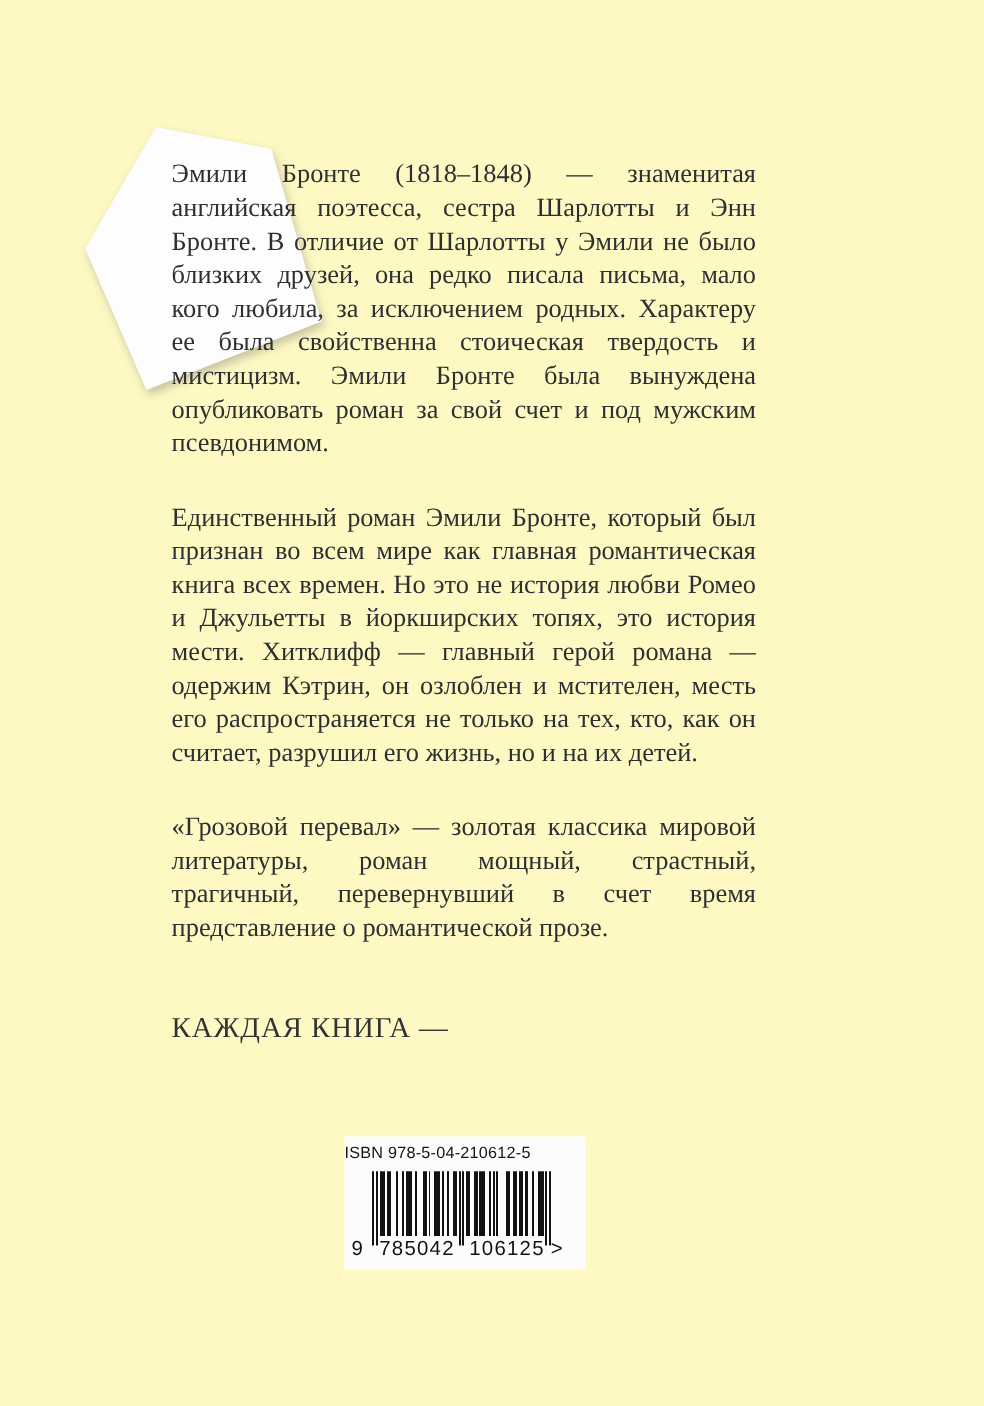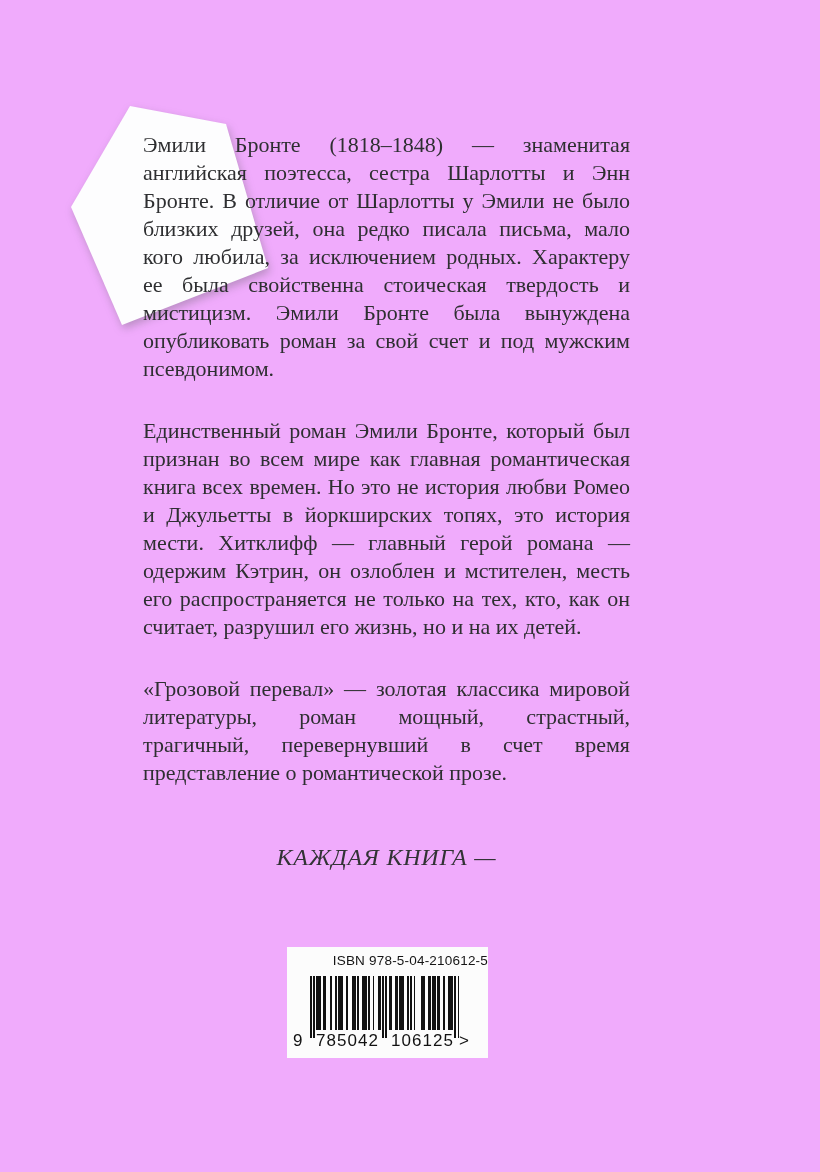--- a/index.html
+++ b/index.html
@@ -10,21 +10,21 @@
   }
   body {
     font-family: "Liberation Serif", serif;
     background: #cbccce;
     overflow: hidden;
   }
   .cover {
     position: relative;
     width: 820px;
     height: 1172px;
-    background: #f0abfc;
+    background: #fef9c3;
   }
   .poly-wrap {
     position: absolute;
     left: 0; top: 0;
     width: 820px; height: 1172px;
     filter: drop-shadow(2px 4px 4px rgba(90,90,95,0.35));
     z-index: 1;
   }
   .poly {
     position: absolute;
@@ -47,41 +47,40 @@
     margin: 0 0 34px 0;
     text-align: justify;
     text-align-last: left;
   }
   .slogan {
     position: absolute;
     left: 143px;
     top: 841px;
     width: 487px;
     z-index: 2;
-    text-align: center;
+    text-align: left;
     color: #323335;
     font-size: 24px;
     line-height: 33px;
     letter-spacing: 0.8px;
-    font-style: italic;
   }
   .barcode-panel {
     position: absolute;
     left: 287px;
     top: 947px;
     width: 201px;
     height: 111px;
     background: #fcfcfc;
     z-index: 2;
   }
   .isbn-label {
     position: absolute;
     left: 0; top: 6px;
     width: 100%;
-    text-align: right;
+    text-align: left;
     font-family: "Liberation Sans", sans-serif;
     font-size: 13.5px;
     letter-spacing: 0.2px;
     color: #151515;
     white-space: nowrap;
   }
   .bars {
     position: absolute;
     left: 23px;
     top: 29px;

